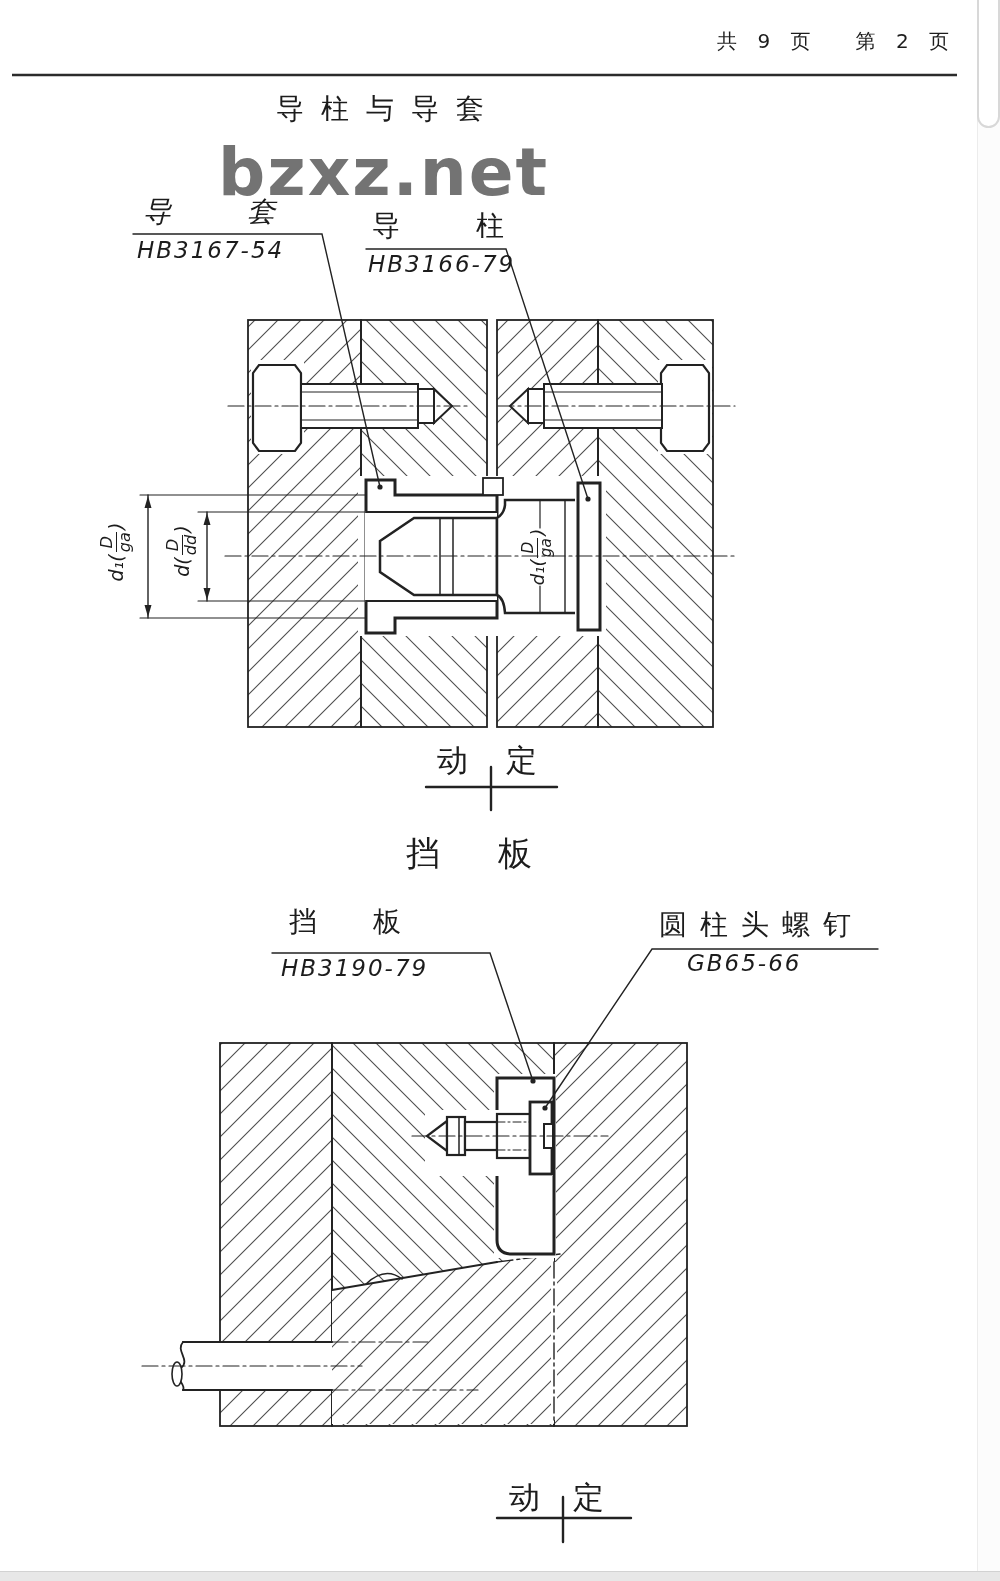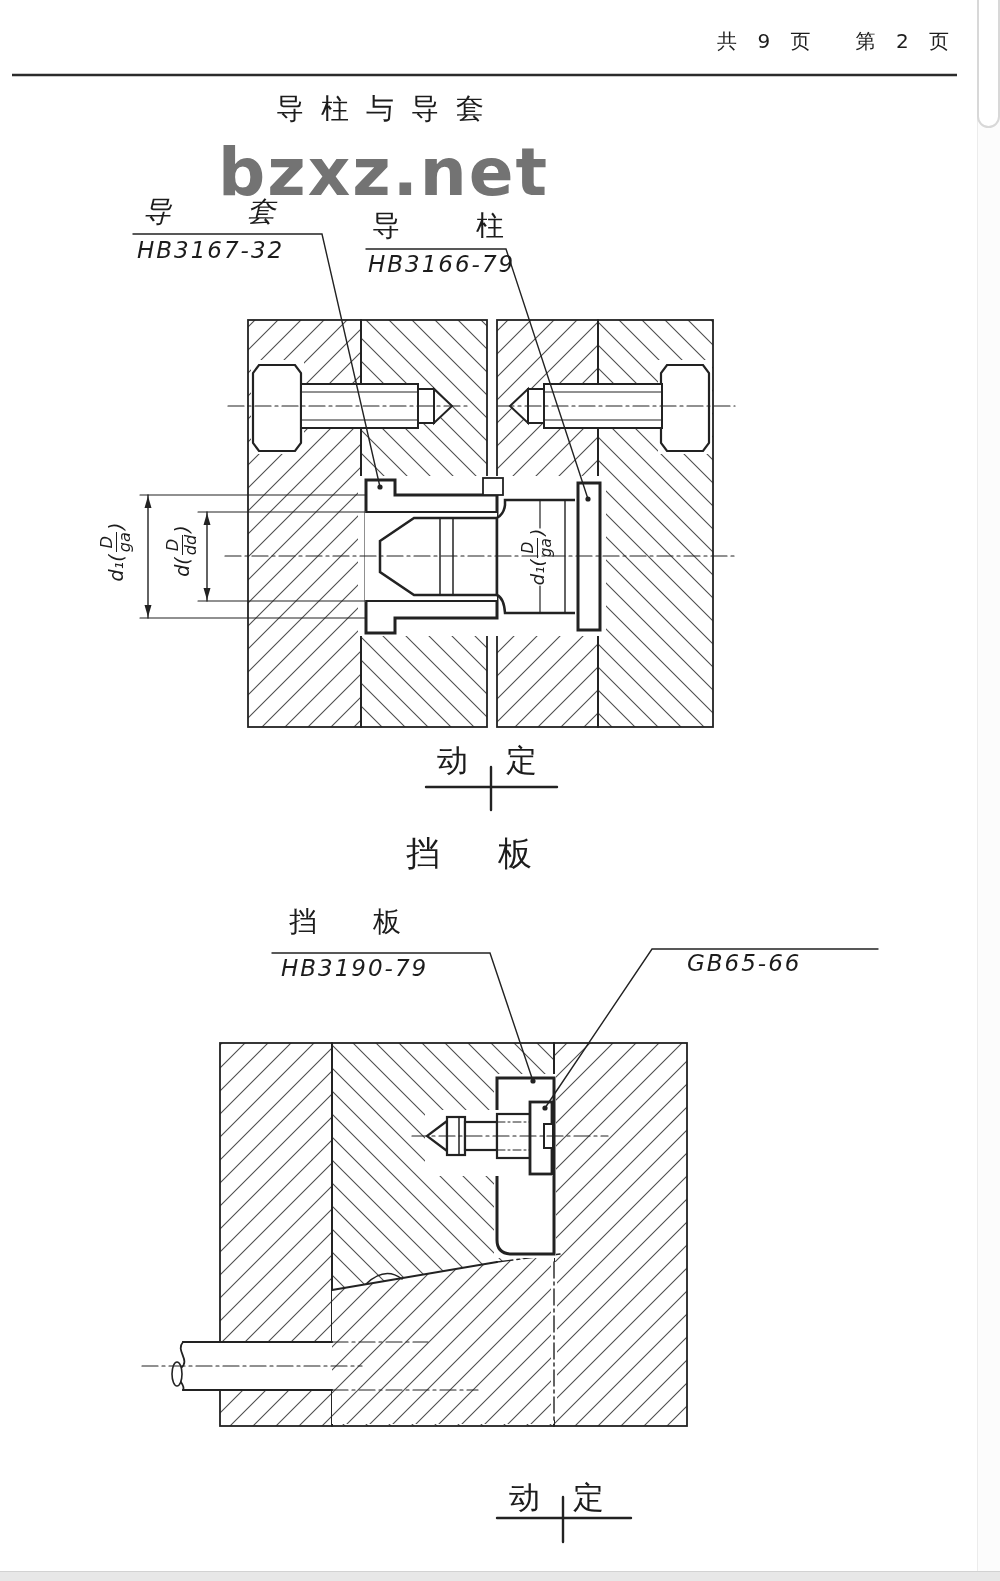--- a/index.html
+++ b/index.html
@@ -194,21 +194,21 @@
   </svg>
 
   <div class="abs layer-text hdr" style="right:44px;top:28px;">
     <span>共 9 页</span>
     <span>第 2 页</span>
   </div>
 
   <div class="abs layer-text title1" style="left:276px;top:90px;">导柱与导套</div>
 
   <div class="abs layer-text cname ls-wide" style="left:143px;top:193px;font-style:italic;">导套</div>
-  <div class="abs layer-text cstd" style="left:137px;top:237px;">HB3167-32</div>
+  <div class="abs layer-text cstd" style="left:137px;top:237px;">HB3167-54</div>
 
   <div class="abs layer-text cname ls-wide" style="left:372px;top:207px;">导柱</div>
   <div class="abs layer-text cstd" style="left:368px;top:251px;">HB3166-79</div>
 
   <div class="abs layer-text dimlabel" style="left:41px;top:537px;width:150px;height:30px;">
     <span>d₁(</span>
     <span class="frac">
       <span class="num">D</span>
       <span class="den">ga</span>
     </span>
@@ -236,20 +236,21 @@
   <div class="abs layer-text pline" style="left:437px;top:740px;gap:38px;">
     <span>动</span>
     <span>定</span>
   </div>
 
   <div class="abs layer-text title2" style="left:406px;top:831px;">挡板</div>
 
   <div class="abs layer-text cname ls-mid" style="left:289px;top:903px;">挡板</div>
   <div class="abs layer-text cstd" style="left:281px;top:955px;text-align:right;">HB3190-79</div>
 
+  <div class="abs layer-text cname ls-sm" style="left:659px;top:906px;">圆柱头螺钉</div>
   <div class="abs layer-text cstd" style="left:687px;top:950px;">GB65-66</div>
 
   <div class="abs layer-text pline" style="left:509px;top:1477px;gap:33px;">
     <span>动</span>
     <span>定</span>
   </div>
 
   <div class="abs scroll-track"></div>
   <div class="abs scroll-thumb"></div>
   <div class="abs hscroll"></div>

